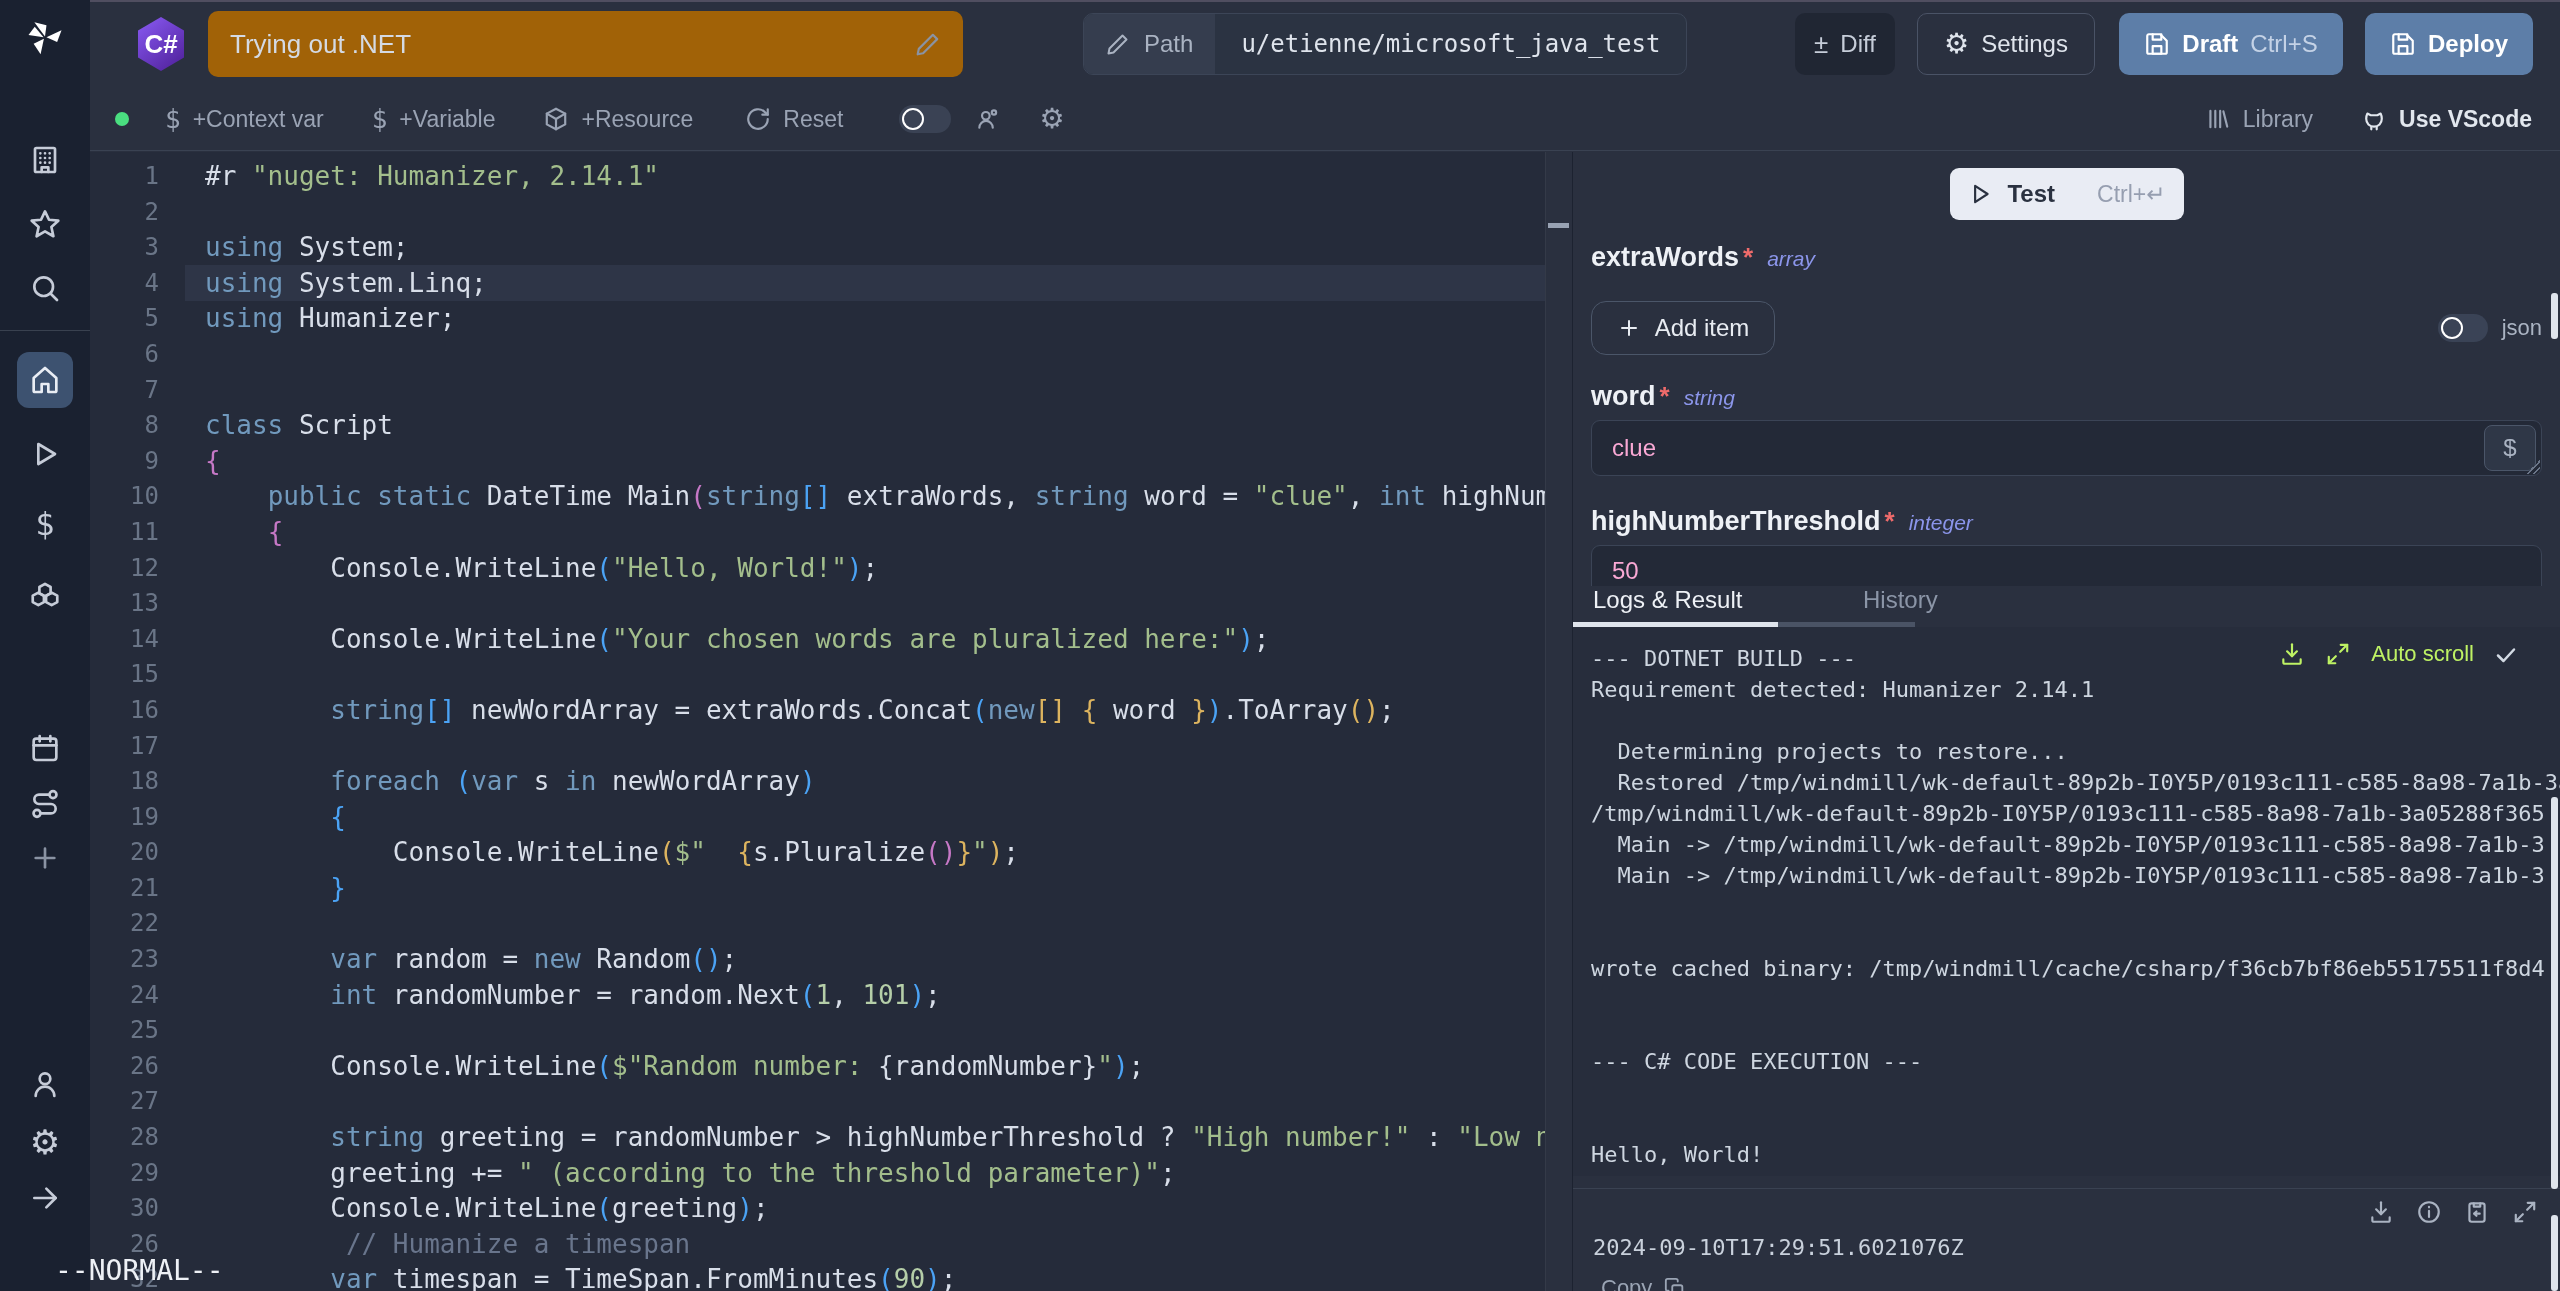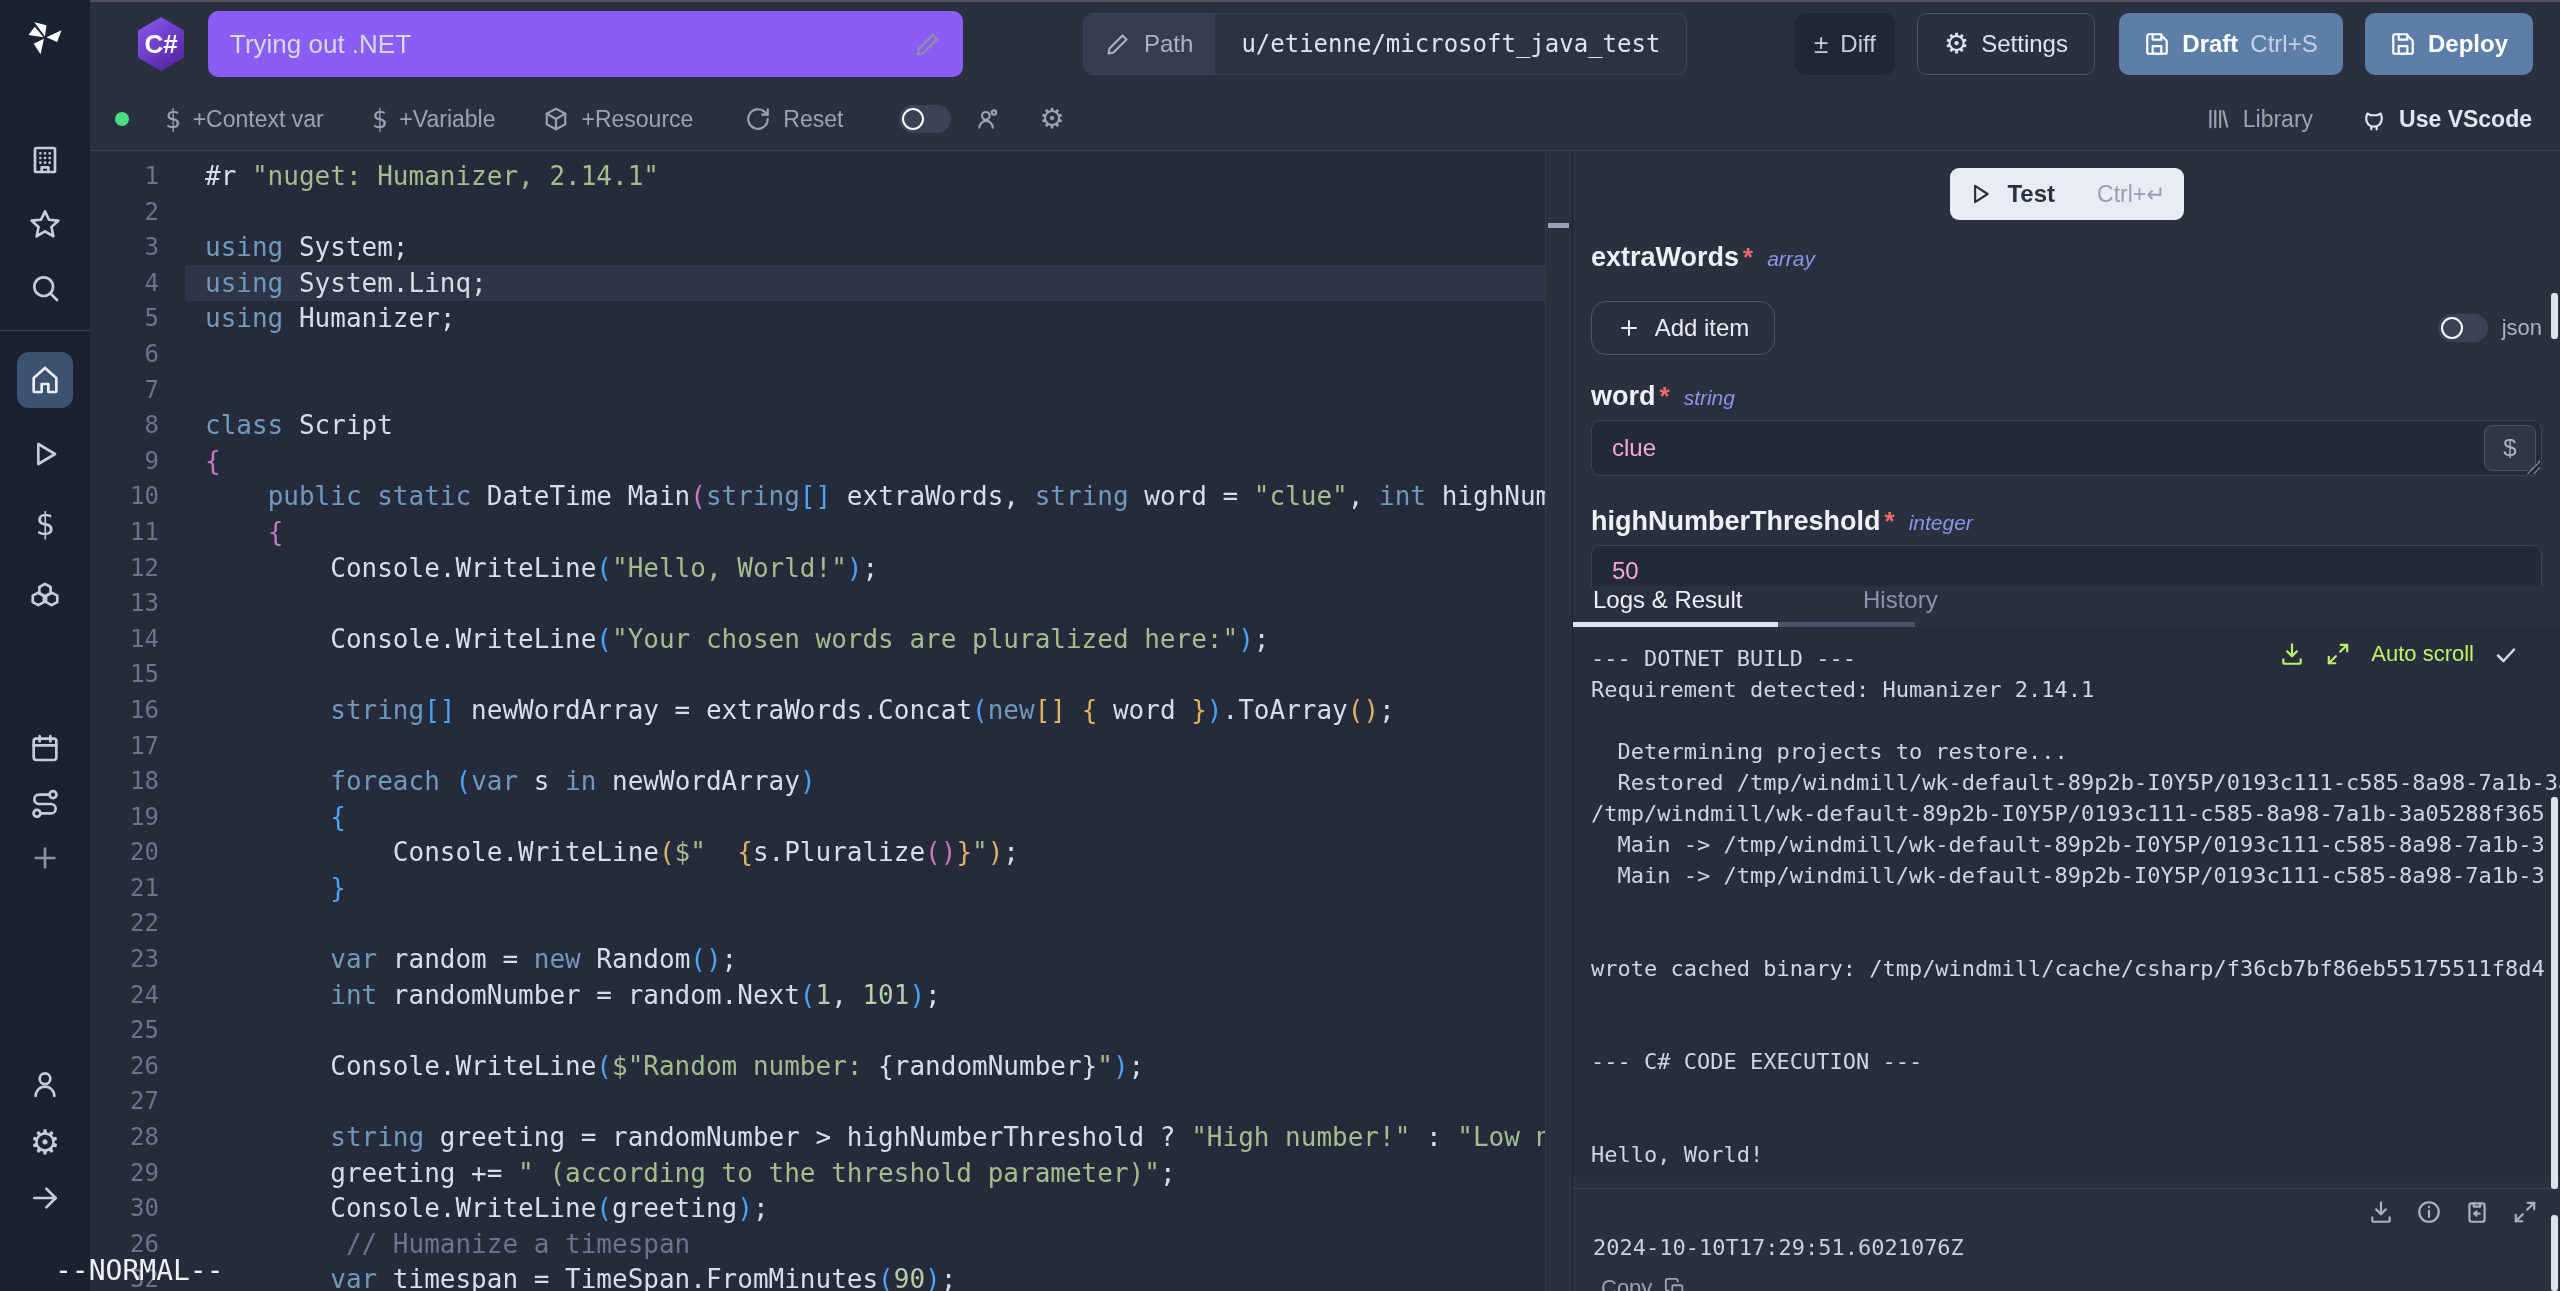--- a/index.html
+++ b/index.html
@@ -17,21 +17,21 @@
   .sb-active { background:#3d5270; border-radius:12px; left:17px; width:56px; height:56px; color:#e9edf4; }
   .sb-dollar { font-size:32px; font-weight:400; }
   .sb-plus { color:#8a93a3; }
 
   
   #topbar { position:absolute; left:90px; top:0; right:0; height:88px; background:#2a303f; display:flex; align-items:center; }
   #topbar::before { content:""; position:absolute; top:0; left:0; right:0; height:2px; background:#6b6277; opacity:.6; }
   .csharp-badge { width:50px; height:54px; margin-left:46px; background:linear-gradient(140deg,#8b5cf6,#4c1d95);
      clip-path:polygon(50% 0,96% 25%,96% 75%,50% 100%,4% 75%,4% 25%); display:flex; align-items:center; justify-content:center;
      color:#fff; font-weight:bold; font-size:26px; }
-  .title-box { margin-left:22px; width:755px; height:66px; background:#8b5cf6; border-radius:10px; display:flex; align-items:center; padding:0 22px; }
+  .title-box { margin-left:22px; width:755px; height:66px; background:#a16207; border-radius:10px; display:flex; align-items:center; padding:0 22px; }
   .title-box .ttl { font-size:26px; font-weight:500; color:#d4dae4; flex:1; }
   .title-box .pencil { color:#8a93a3; }
   .path-group { margin-left:120px; height:62px; border:1px solid #3c4557; background:#2b3342; border-radius:10px; display:flex; align-items:stretch; overflow:hidden; }
   .path-left { display:flex; align-items:center; gap:14px; padding:0 22px; background:#353d4e; color:#aab3c2; font-size:24px; }
   .path-value { display:flex; align-items:center; padding:0 26px; font-size:24px; color:#dfe4ec; }
   .hbtn { height:62px; border-radius:10px; display:flex; align-items:center; justify-content:center; gap:12px; font-size:24px; cursor:pointer; }
   .btn-diff { margin-left:auto; width:100px; background:#202633; color:#c6cdd9; }
   .btn-settings { margin-left:22px; width:178px; border:1px solid #4a5366; color:#dfe4ec; }
   .btn-accent { background:#5d7ea8; color:#fff; font-weight:600; }
   .btn-draft { margin-left:24px; width:224px; }
@@ -516,21 +516,21 @@
         </span>
       <span>
           <svg class="ic" viewBox="0 0 24 24">
             <polyline points="14.5 3.5 20.5 3.5 20.5 9.5"></polyline>
             <polyline points="9.5 20.5 3.5 20.5 3.5 14.5"></polyline>
             <line x1="20.5" y1="3.5" x2="14" y2="10"></line>
             <line x1="3.5" y1="20.5" x2="10" y2="14"></line>
           </svg>
         </span>
     </div>
-    <div class="timestamp">2024-10-10T17:29:51.6021076Z</div>
+    <div class="timestamp">2024-09-10T17:29:51.6021076Z</div>
     <div class="copy-row">
       <span>Copy</span>
       <span>
           <svg class="ic" viewBox="0 0 24 24">
             <rect x="9" y="9" width="11" height="11" rx="2"></rect>
             <path d="M5 15H4a2 2 0 0 1-2-2V4a2 2 0 0 1 2-2h9a2 2 0 0 1 2 2v1"></path>
           </svg>
         </span>
     </div>
   </div>

